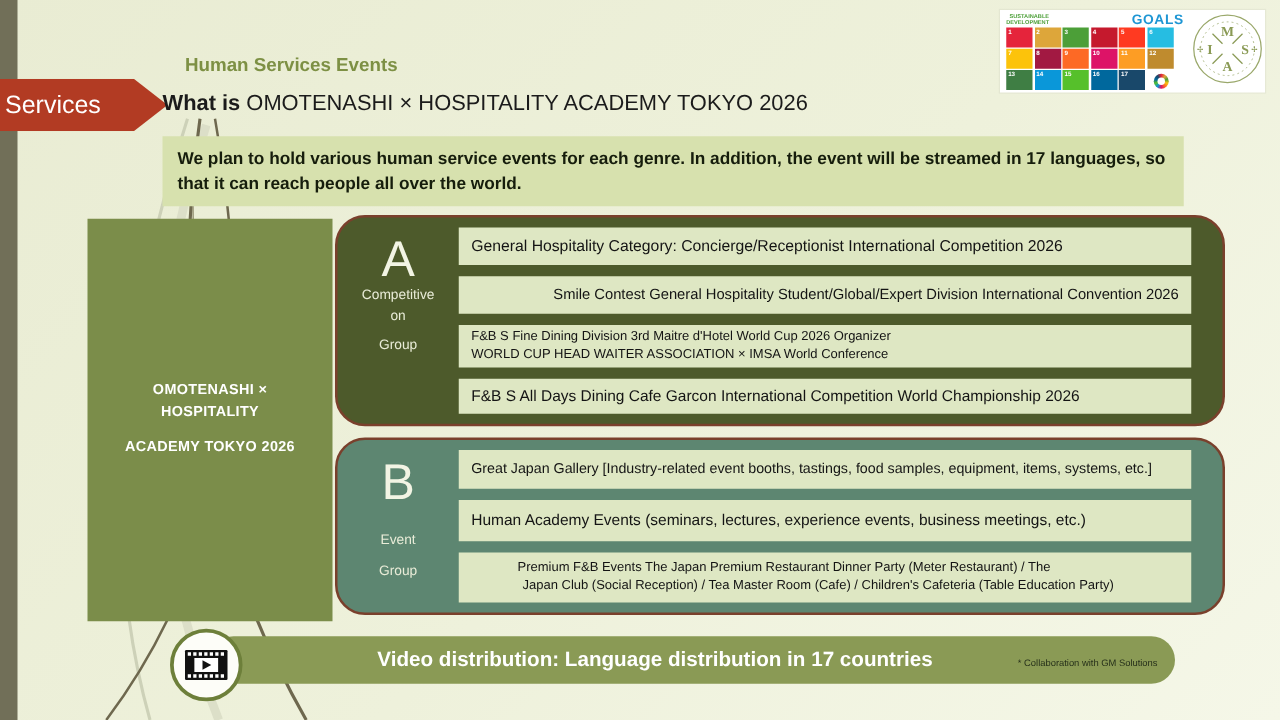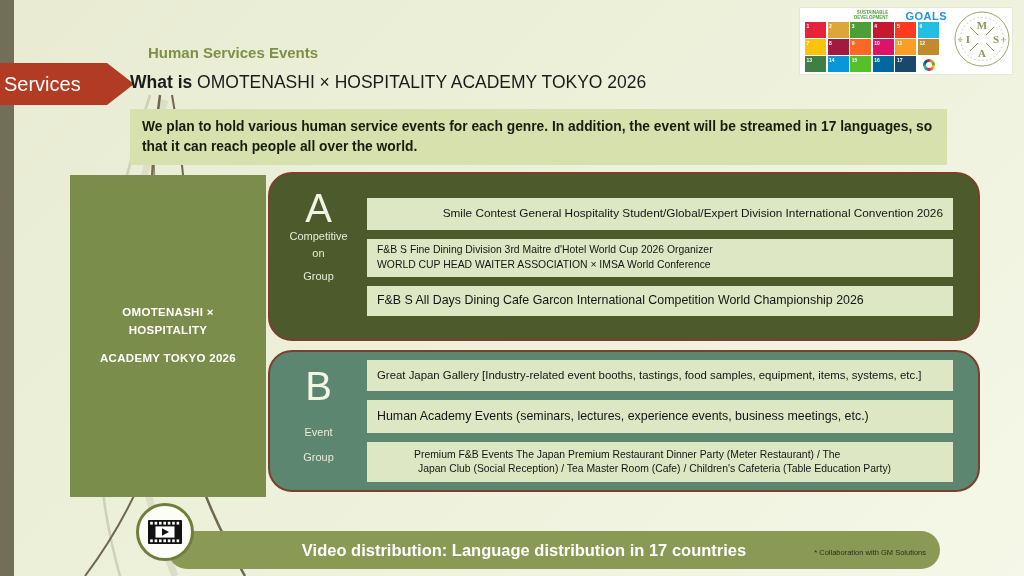--- a/index.html
+++ b/index.html
@@ -44,33 +44,33 @@
   .bar .l1,.bar .l2{line-height:1.35;}
   .a1{height:33px;font-size:12.6px;}
   .a2{height:32px;font-size:11.8px;text-align:right;}
   .a3{height:38px;font-size:10.4px;}
   .a4{height:30px;font-size:12.4px;}
   .b1{height:31px;font-size:11.4px;}
   .b2{height:34px;font-size:12.4px;}
   .b3{height:40px;font-size:10.4px;padding-left:47px;}
   .b3 .l2{padding-left:4px;}
 
-  .bottom-bar{position:absolute;left:168px;top:531px;width:772px;height:38px;background:#8a9a55;
+  .bottom-bar{position:absolute;left:168px;top:509px;width:772px;height:38px;background:#8a9a55;
     border-radius:19px;display:flex;align-items:center;justify-content:center;}
   .bottom-bar .bb-text{color:#fff;font-weight:bold;font-size:16.5px;margin-right:60px;}
   .bottom-bar .bb-note{position:absolute;right:14px;top:17px;font-size:7.5px;color:#26301a;}
 
   .film-badge{position:absolute;left:136px;top:503px;width:52px;height:52px;background:#fdfdf8;
     border:3px solid #6d7f3a;border-radius:50%;display:flex;align-items:center;justify-content:center;}
 
   
   .logo-plate{position:absolute;left:800px;top:8px;width:212px;height:66px;background:#fff;
     display:flex;align-items:center;box-shadow:0 0 0 1px rgba(0,0,0,.04);}
   .sdg{width:142px;margin-left:5px;}
-  .sdg-head{display:flex;align-items:center;justify-content:flex-end;gap:17px;height:11px;margin-bottom:1px;}
+  .sdg-head{display:flex;align-items:center;justify-content:space-between;gap:17px;height:11px;margin-bottom:1px;}
   .sdg-head .sh-small{font-size:4.5px;font-weight:bold;color:#d19f2a;line-height:1.1;text-align:right;}
   .sdg-head .sh-small span{display:block;color:#4c9f38;}
   .sdg-head .sh-big{font-size:11px;font-weight:bold;color:#1e96d4;letter-spacing:.5px;}
   .sdg-grid{display:grid;grid-template-columns:repeat(6,21px);grid-auto-rows:15.5px;gap:1.6px;}
   .tile{position:relative;color:#fff;font-size:5px;font-weight:bold;padding:1px 0 0 1.5px;box-sizing:border-box;}
   .tile.wheel{background:#fff;display:flex;align-items:center;justify-content:center;}
   .wheel-disc{width:12px;height:12px;border-radius:50%;
     background:conic-gradient(#e5243b,#dda63a,#4c9f38,#fcc30b,#fd6925,#dd1367,#0a97d9,#56c02b,#00689d,#19486a,#e5243b);}
   .wheel-disc i{display:block;width:6px;height:6px;background:#fff;border-radius:50%;margin:3px;}
   .imsa{margin-left:6px;}
@@ -108,20 +108,23 @@
   <div class="group group-a">
     <div class="glabel">
       <div class="gletter">A</div>
       <div class="gsub">
         <div>Competitive</div>
         <div>on</div>
         <div style="margin-top:6px;">Group</div>
       </div>
     </div>
     <div class="gitems">
+      <div class="bar a1">
+        <div class="l1">General Hospitality Category: Concierge/Receptionist International Competition 2026</div>
+      </div>
       <div class="bar a2">
         <div class="l1">Smile Contest General Hospitality Student/Global/Expert Division International Convention 2026</div>
       </div>
       <div class="bar a3">
         <div class="l1">F&amp;B S Fine Dining Division 3rd Maitre d'Hotel World Cup 2026 Organizer</div>
         <div class="l2">WORLD CUP HEAD WAITER ASSOCIATION × IMSA World Conference</div>
       </div>
       <div class="bar a4">
         <div class="l1">F&amp;B S All Days Dining Cafe Garcon International Competition World Championship 2026</div>
       </div>

